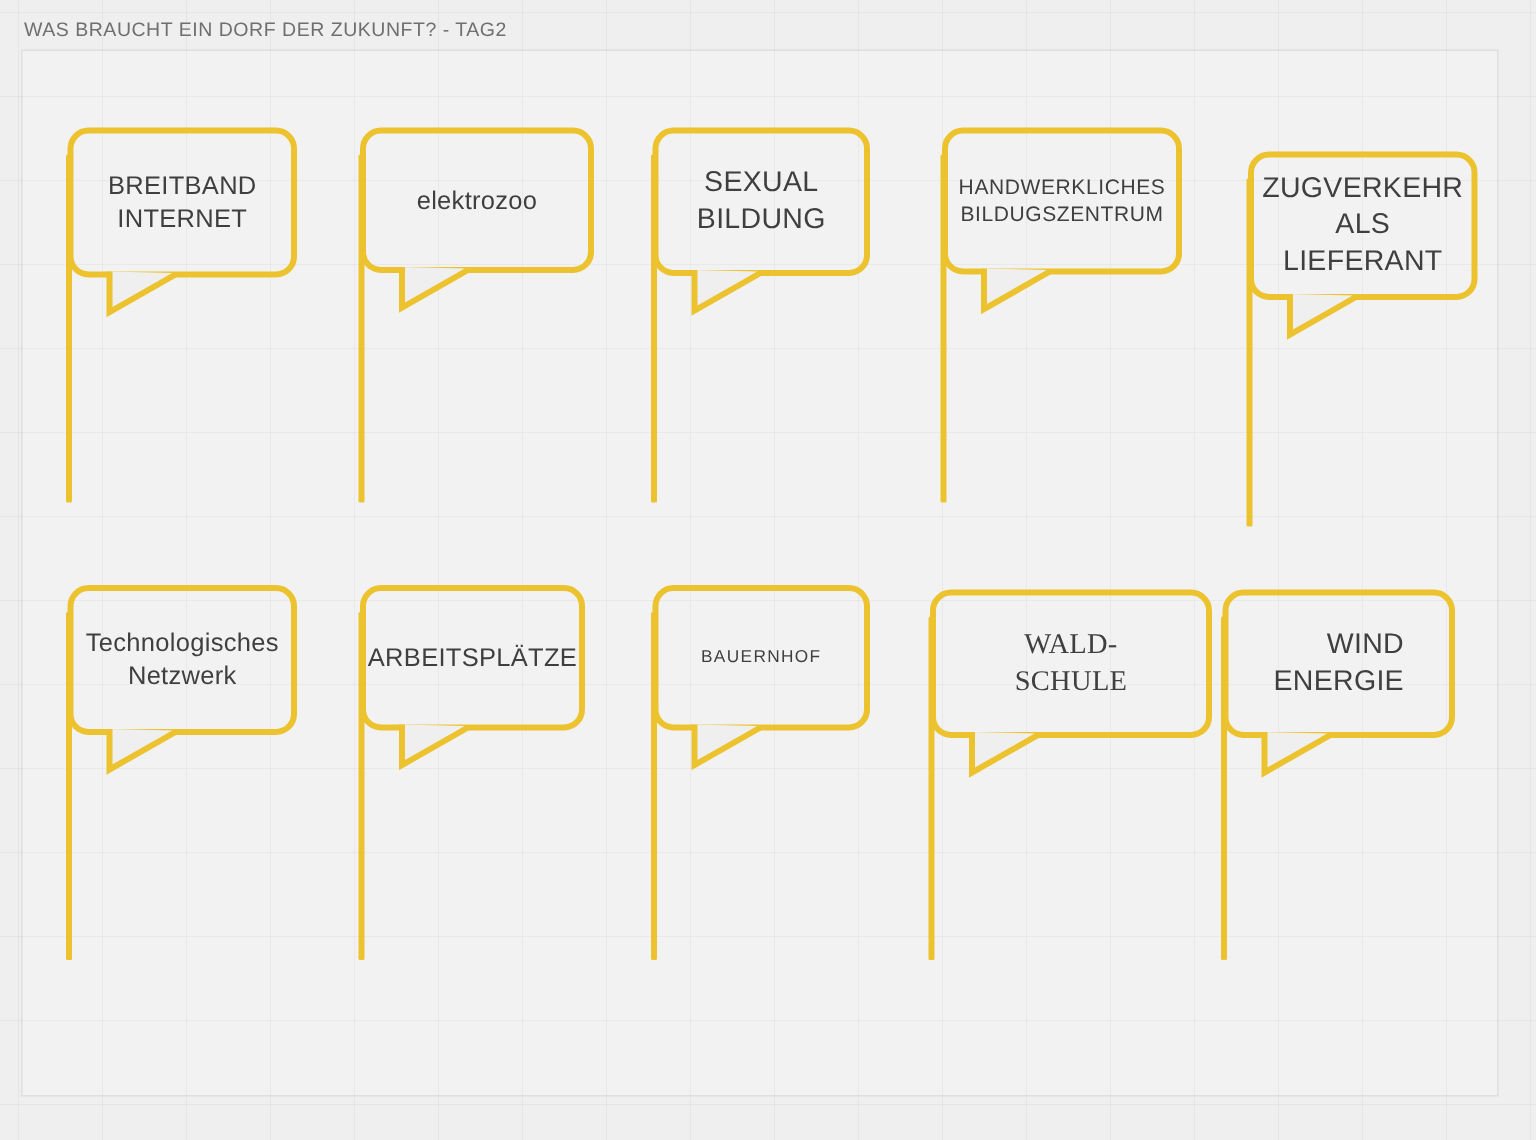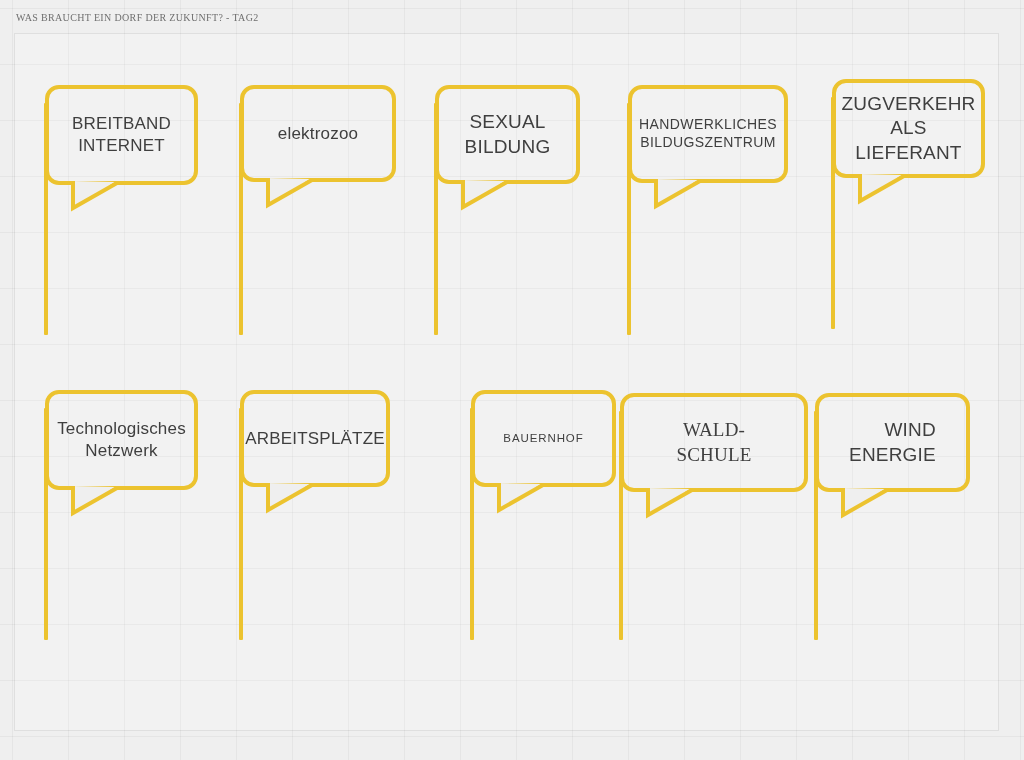--- a/index.html
+++ b/index.html
@@ -37,25 +37,25 @@
     border: 1px solid rgba(0,0,0,0.08);
     box-sizing: border-box;
     background: rgba(255,255,255,0.18);
     pointer-events: none;
   }
 
   #board-title {
     position: absolute;
     left: 16px;
     top: 12px;
-    font-size: 10px;
+    font-size: 13px;
     letter-spacing: 0.35px;
     color: #6f6f6f;
     white-space: nowrap;
-    font-family: Liberation Serif, serif;
+    font-family: Liberation Sans, sans-serif;
   }
 
   
   .note {
     position: absolute;
   }
   .note .pole {
     position: absolute;
     width: 4px;
     border-radius: 1px;
@@ -136,21 +136,21 @@
         <div class="pole" style="background: rgb(236, 195, 47); left: -1px; top: 18px; height: 232px;"></div>
         <div class="bubble" style="width: 160px; height: 98px; border: 4px solid rgb(236, 195, 47);">
           <span class="label">HANDWERKLICHES
 BILDUGSZENTRUM</span>
         </div>
         <svg class="tail" width="62" height="34" style="left: 26px; top: 94px;">
           <path d="M 2 0 L 2 26 L 44 1 Z" fill="#efefef"></path>
           <path d="M 2 0 L 2 27 L 46 2" fill="none" stroke="#ecc32f" stroke-width="4" stroke-linejoin="miter" stroke-linecap="butt"></path>
         </svg>
       </div>
-      <div class="note t-lg" style="left: 832px; top: 79px; width: 179px; height: 99px;">
+      <div class="note t-lg" style="left: 832px; top: 101px; width: 179px; height: 99px;">
         <div class="pole" style="background: rgb(236, 195, 47); left: -1px; top: 18px; height: 232px;"></div>
         <div class="bubble" style="width: 153px; height: 99px; border: 4px solid rgb(236, 195, 47);">
           <span class="label">ZUGVERKEHR
 ALS
 LIEFERANT</span>
         </div>
         <svg class="tail" width="62" height="34" style="left: 26px; top: 95px;">
           <path d="M 2 0 L 2 26 L 44 1 Z" fill="#efefef"></path>
           <path d="M 2 0 L 2 27 L 46 2" fill="none" stroke="#ecc32f" stroke-width="4" stroke-linejoin="miter" stroke-linecap="butt"></path>
         </svg>
@@ -169,21 +169,21 @@
       <div class="note t-md" style="left: 240px; top: 390px; width: 150px; height: 97px;">
         <div class="pole" style="background: rgb(236, 195, 47); left: -1px; top: 18px; height: 232px;"></div>
         <div class="bubble" style="width: 150px; height: 97px; border: 4px solid rgb(236, 195, 47);">
           <span class="label">ARBEITSPLÄTZE</span>
         </div>
         <svg class="tail" width="62" height="34" style="left: 26px; top: 93px;">
           <path d="M 2 0 L 2 26 L 44 1 Z" fill="#efefef"></path>
           <path d="M 2 0 L 2 27 L 46 2" fill="none" stroke="#ecc32f" stroke-width="4" stroke-linejoin="miter" stroke-linecap="butt"></path>
         </svg>
       </div>
-      <div class="note t-xs" style="left: 435px; top: 390px; width: 145px; height: 97px; margin-left: 36px;">
+      <div class="note t-xs" style="left: 435px; top: 390px; width: 145px; height: 97px;">
         <div class="pole" style="background: rgb(236, 195, 47); left: -1px; top: 18px; height: 232px;"></div>
         <div class="bubble" style="width: 145px; height: 97px; border: 4px solid rgb(236, 195, 47);">
           <span class="label">BAUERNHOF</span>
         </div>
         <svg class="tail" width="62" height="34" style="left: 26px; top: 93px;">
           <path d="M 2 0 L 2 26 L 44 1 Z" fill="#efefef"></path>
           <path d="M 2 0 L 2 27 L 46 2" fill="none" stroke="#ecc32f" stroke-width="4" stroke-linejoin="miter" stroke-linecap="butt"></path>
         </svg>
       </div>
       <div class="note t-lg" style="left: 620px; top: 393px; width: 158px; height: 99px;">

